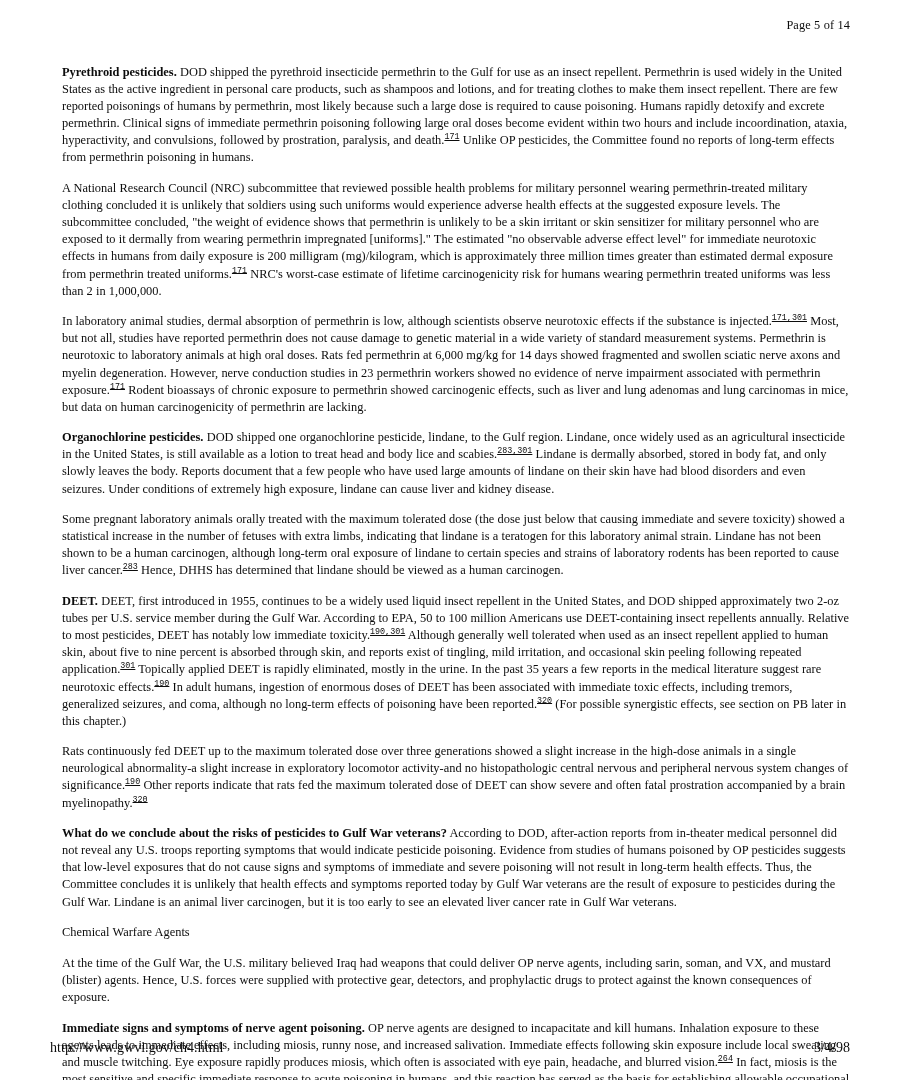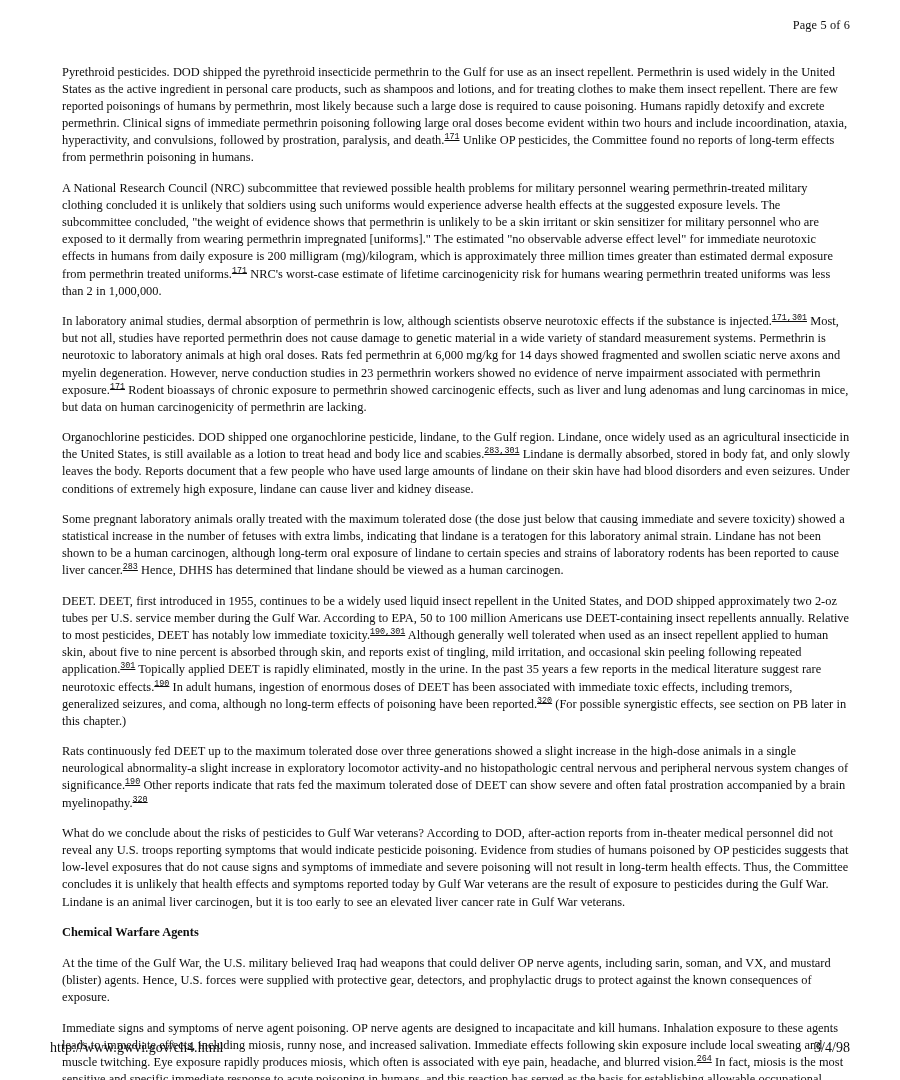--- a/index.html
+++ b/index.html
@@ -41,27 +41,27 @@
     font-size: 12.4px;
     line-height: 17.1px;
     text-align: left;
     letter-spacing: 0.01px;
     word-spacing: 0.1px;
   }
   p.para:last-child {
     margin-bottom: 0;
   }
   .lead {
-    font-weight: normal;
+    font-weight: bold;
   }
   h3.section-heading {
     margin: 0 0 13.5px 0;
     font-size: 12.4px;
     line-height: 17.1px;
-    font-weight: bold;
+    font-weight: normal;
     letter-spacing: 0.01px;
   }
   sup.ref {
     font-size: 8.4px;
     vertical-align: super;
     line-height: 0;
     text-decoration: underline;
     letter-spacing: 0px;
     font-family: Liberation Mono, monospace;
   }
@@ -78,21 +78,21 @@
   }
   .footer-url { white-space: nowrap; }
   .footer-date { white-space: nowrap; }
 </style>
 </head>
 <body>
 
 <div class="page">
 
   <div class="page-header">
-    <span>Page 5 of 6</span>
+    <span>Page 5 of 14</span>
   </div>
 
   <div class="content">
 
     <p class="para">
       <span class="lead">Pyrethroid pesticides.</span><span> DOD shipped the pyrethroid insecticide permethrin to the Gulf for use as an insect repellent. Permethrin is used widely in the United States as the active ingredient in personal care products, such as shampoos and lotions, and for treating clothes to make them insect repellent. There are few reported poisonings of humans by permethrin, most likely because such a large dose is required to cause poisoning. Humans rapidly detoxify and excrete permethrin. Clinical signs of immediate permethrin poisoning following large oral doses become evident within two hours and include incoordination, ataxia, hyperactivity, and convulsions, followed by prostration, paralysis, and death.</span><sup class="ref">171</sup><span> Unlike OP pesticides, the Committee found no reports of long-term effects from permethrin poisoning in humans.</span>
     </p>
 
     <p class="para">
       <span>A National Research Council (NRC) subcommittee that reviewed possible health problems for military personnel wearing permethrin-treated military clothing concluded it is unlikely that soldiers using such uniforms would experience adverse health effects at the suggested exposure levels. The subcommittee concluded, "the weight of evidence shows that permethrin is unlikely to be a skin irritant or skin sensitizer for military personnel who are exposed to it dermally from wearing permethrin impregnated [uniforms]." The estimated "no observable adverse effect level" for immediate neurotoxic effects in humans from daily exposure is 200 milligram (mg)/kilogram, which is approximately three million times greater than estimated dermal exposure from permethrin treated uniforms.</span><sup class="ref">171</sup><span> NRC's worst-case estimate of lifetime carcinogenicity risk for humans wearing permethrin treated uniforms was less than 2 in 1,000,000.</span>

